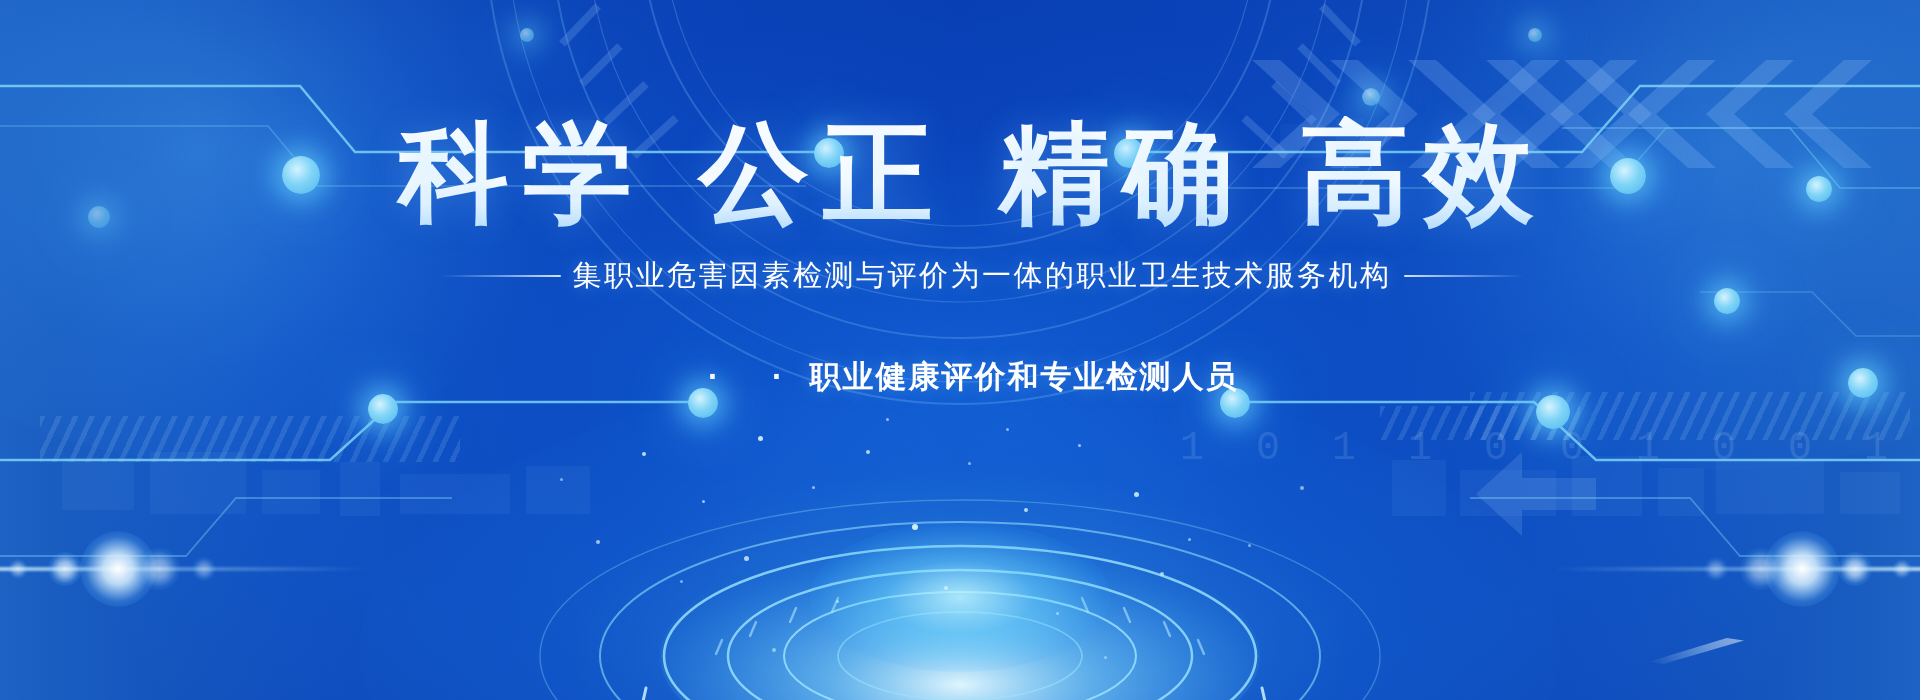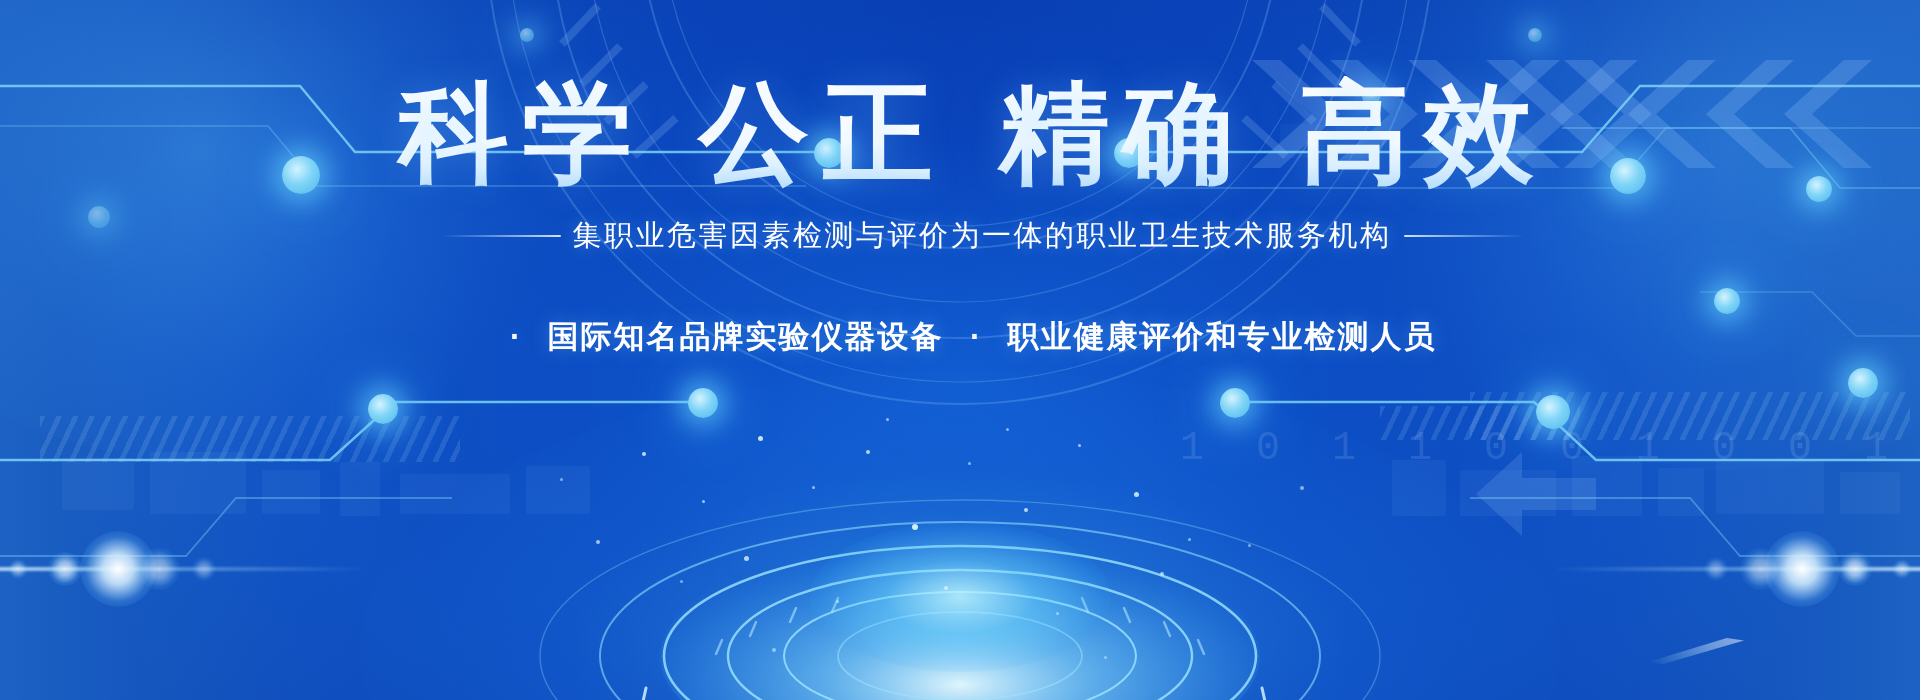--- a/index.html
+++ b/index.html
@@ -94,21 +94,21 @@
   
   .comet{ position:absolute; left:1648px; bottom:36px; width:96px; height:26px;
     pointer-events:none; opacity:.55;
     background:linear-gradient(52deg, rgba(255,255,255,0) 0%, rgba(220,245,255,0.75) 62%, rgba(255,255,255,0.95) 100%);
     clip-path:polygon(0% 92%, 82% 0%, 100% 10%, 16% 100%); filter:blur(0.4px); }
 
   
   .content{ position:absolute; left:0; right:0; top:0; text-align:center; }
 
   .headline{
-    margin-top:76px;
+    margin-top:116px;
     font-family:"DejaVu Sans","Liberation Sans",sans-serif;
     font-weight:700;
     font-size:110px;
     line-height:1.04;
     letter-spacing:14px;
     color:#ffffff;
     background:linear-gradient(180deg,#ffffff 0%,#ffffff 58%,#eaf6ff 78%,#b9defc 100%);
     -webkit-background-clip:text; background-clip:text;
     -webkit-text-fill-color:transparent;
     text-shadow:0 0 34px rgba(120,200,255,0.30);
@@ -397,19 +397,18 @@
     <div class="headline">科学  公正  精确  高效</div>
 
     <div class="subrow">
       <span class="rule rule-l"></span>
       <span class="subtitle">集职业危害因素检测与评价为一体的职业卫生技术服务机构</span>
       <span class="rule rule-r"></span>
     </div>
 
     <div class="taglines">
       <span class="tag-sep">·</span>
-      <span>国际知名品牌实验仪器设备</span>
       <span class="tag-sep">·</span>
       <span>职业健康评价和专业检测人员</span>
     </div>
 
   </div>
 </div>
 
 </body></html>

